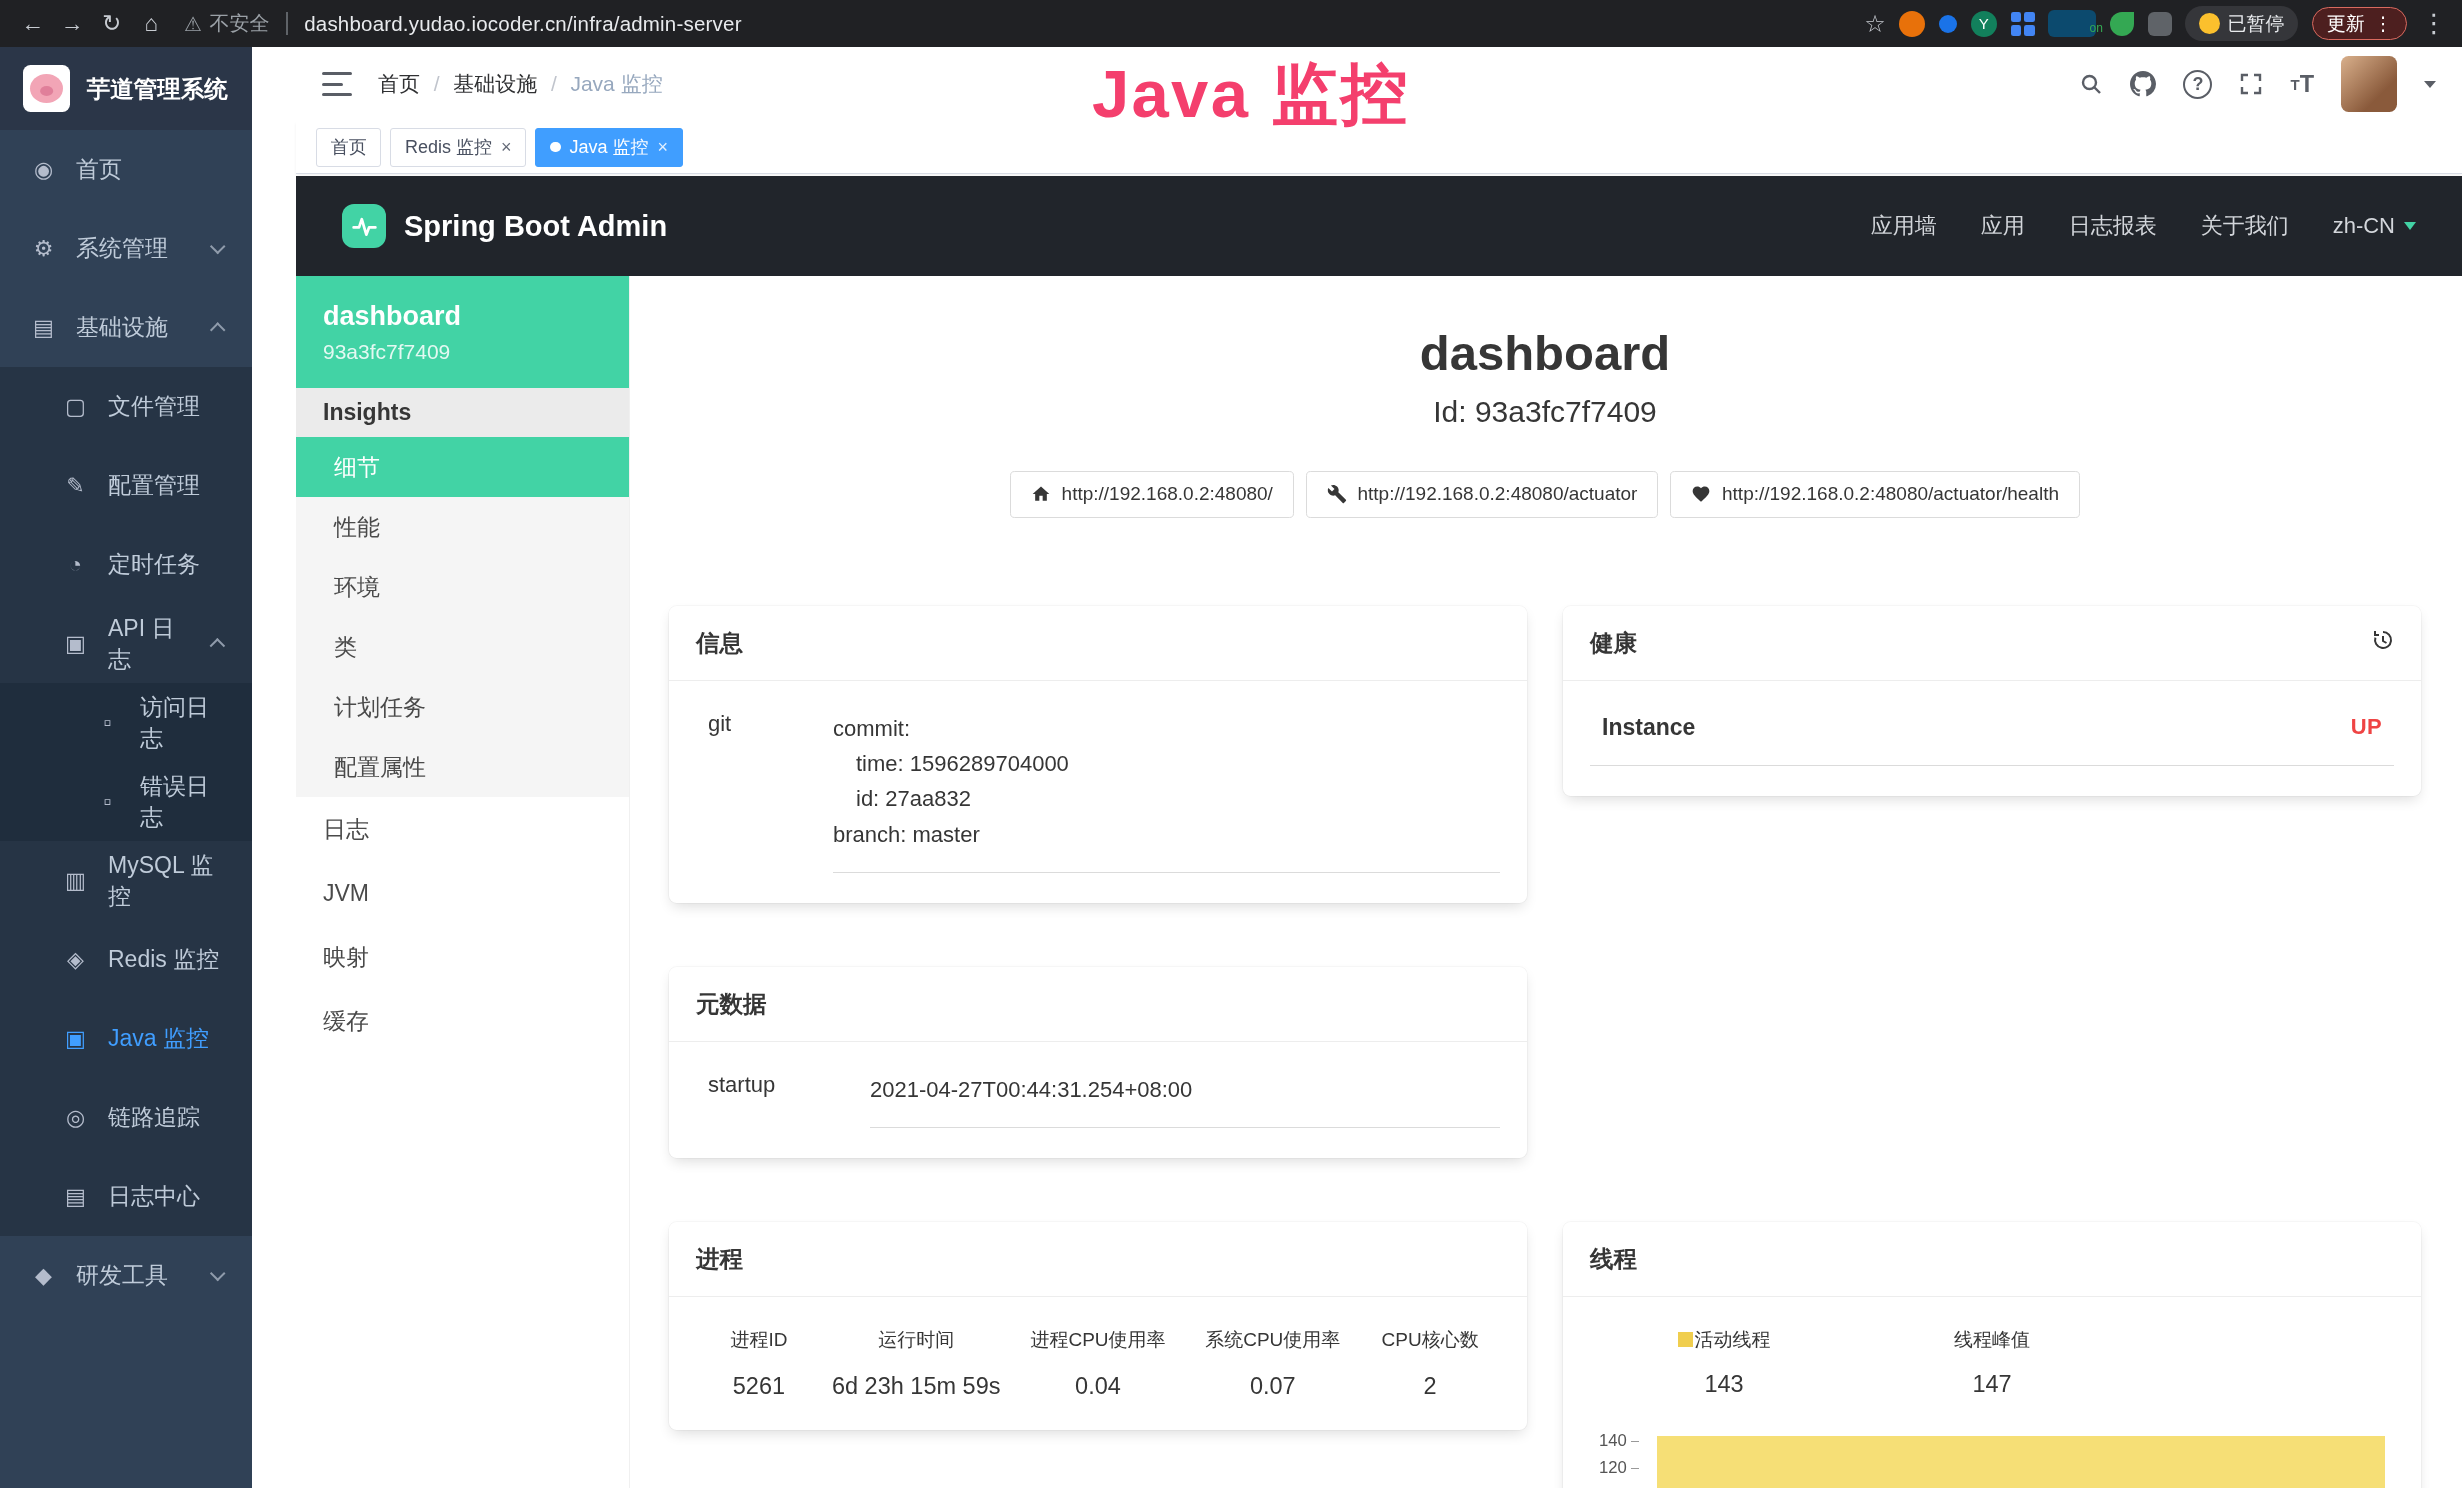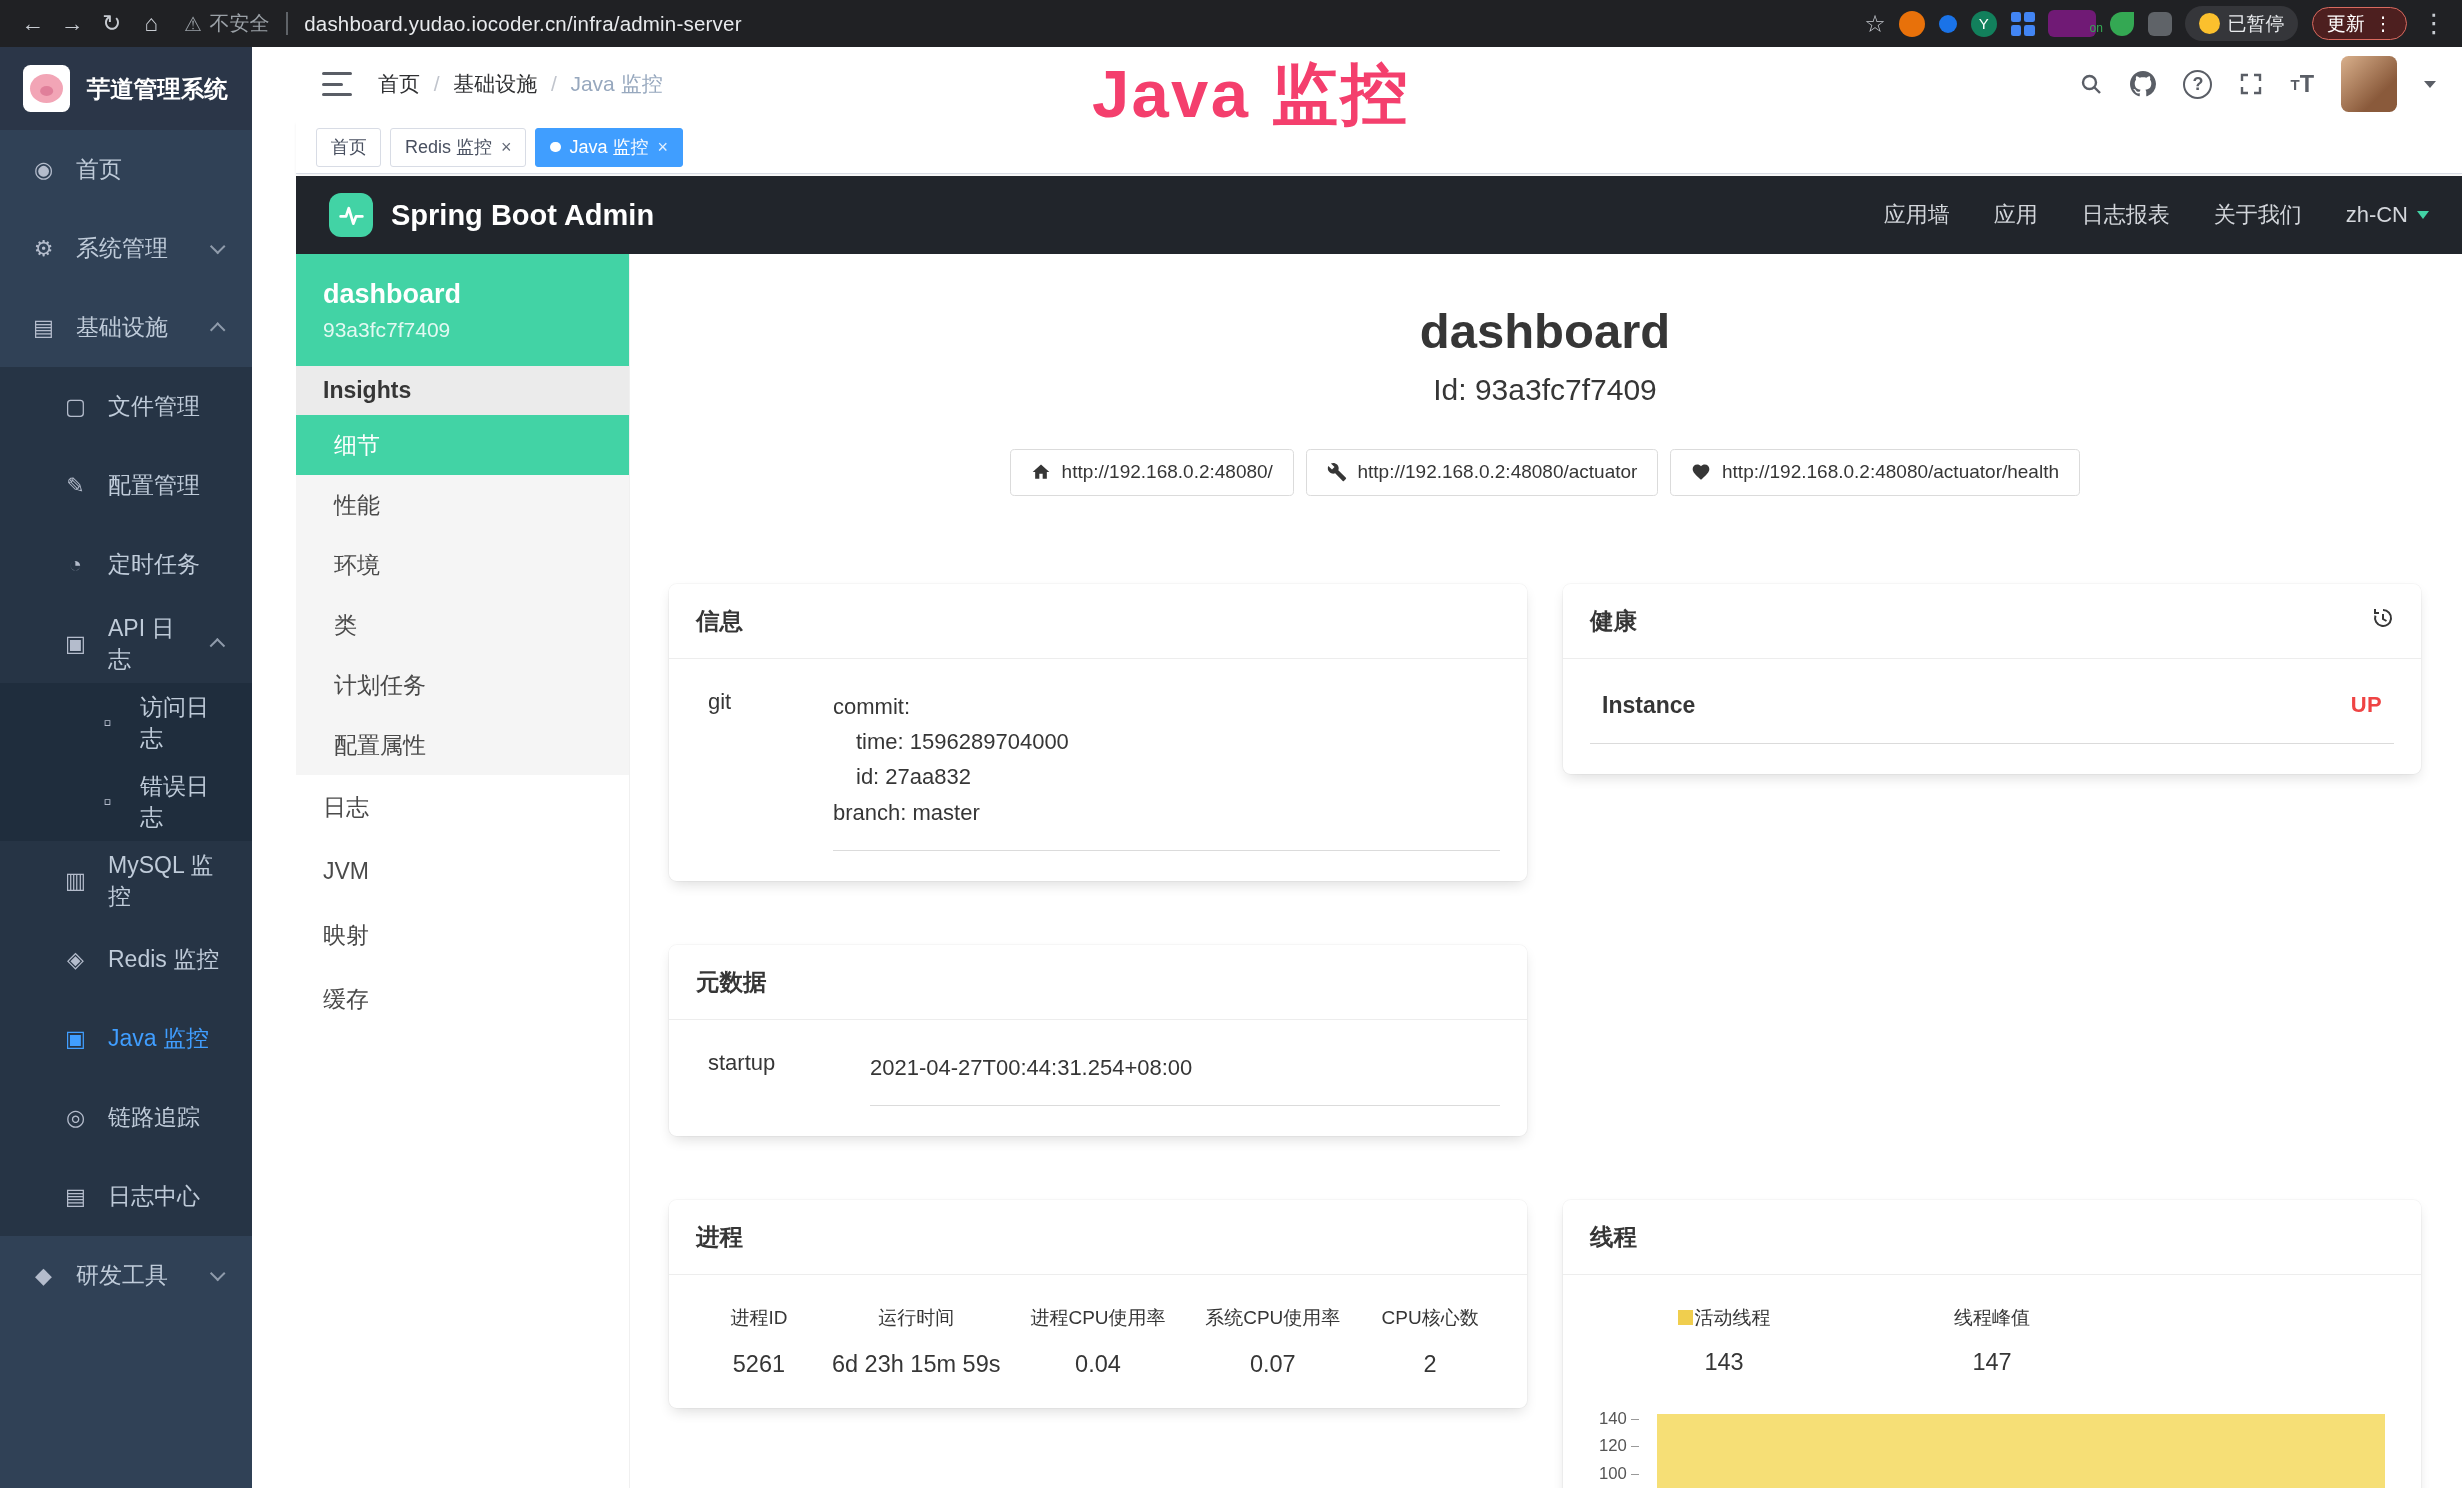--- a/index.html
+++ b/index.html
@@ -15,21 +15,21 @@
   .sec-chip { display:flex; align-items:center; gap:7.6px; color:#9aa0a6; font-size:20px; margin-left:10.6px; }
   .vdiv { width:1.5px; height:23px; background:#5f6368; margin:0 12px; }
   .url-text { font-size:20.5px; color:#e8eaed; letter-spacing:0.2px; }
   .bar-right { margin-left:auto; display:flex; align-items:center; gap:13.7px; }
   .ext { border-radius:50%; }
   .ext.orange { width:26px; height:26px; background:#e8710a; }
   .ext.drop { width:18px; height:18px; background:#1a73e8; }
   .ext.green-y { width:26px; height:26px; background:#12805c; color:#fff; font-size:15px; display:flex; align-items:center; justify-content:center; }
   .ext.grid { width:24px; height:24px; border-radius:4.6px; display:grid; grid-template-columns:1fr 1fr; gap:2.3px; }
   .ext.grid i { background:#4285f4; border-radius:2.3px; }
-  .ext.onbox { width:27px; height:27px; border-radius:6px; background:#701a75; color:#34a853; font-size:12px;
+  .ext.onbox { width:27px; height:27px; border-radius:6px; background:#0c4a6e; color:#34a853; font-size:12px;
     display:flex; align-items:flex-end; justify-content:center; padding-bottom:2.3px;padding-left:48px; }
   .ext.leaf { width:24px; height:24px; background:#34a853; border-radius:50% 0 50% 50%; }
   .ext.dark { width:24px; height:24px; background:#5f6368; border-radius:6px; }
   .paused-pill { height:35px; background:#35363a; border-radius:17.4px; display:flex; align-items:center; gap:7.6px;
     padding:0 13.7px; font-size:19px; color:#e8eaed; }
   .face { width:21px; height:21px; border-radius:50%; background:#fbc02d; }
   .update-pill { height:33px; background:#4d1f1f; border:1.5px solid #d96a5f; border-radius:16.7px;
     display:flex; align-items:center; gap:9px; padding:0 13.7px; font-size:19px; color:#fff; }
 
   
@@ -73,21 +73,21 @@
 
   .tagbar { height:53px; background:#fff; border-bottom:0.8px solid #d8dce5; box-shadow:0 1.5px 3px rgba(0,0,0,.06);
     display:flex; align-items:center; padding:0 20px; gap:9px; flex:0 0 auto; }
   .tag { height:39px; display:inline-flex; align-items:center; gap:9px; padding:0 13.7px; border:0.8px solid #d8dce5;
     border-radius:3px; background:#fff; color:#495060; font-size:18px; }
   .tag .dot { width:10.6px; height:10.6px; border-radius:50%; background:#fff; }
   .tag.active { border-color:#409eff; color:#fff; }
   .tag .x { font-size:18px; opacity:.85; }
 
   
-  .sba-header { height:78px; margin-top:2.3px; background:#21252b; display:flex; align-items:center; padding:0 33px;
+  .sba-header { height:100px; margin-top:2.3px; background:#21252b; display:flex; align-items:center; padding:0 46px;
     color:#d3d6db; flex:0 0 auto;justify-content:center; }
   .sba-logo { width:44px; height:44px; border-radius:12px; display:flex; align-items:center; justify-content:center; margin-right:18px; }
   .sba-brand { font-size:29px; font-weight:700; color:#fff; }
   .sba-nav { margin-left:auto; display:flex; align-items:center; gap:44px; font-size:22px; }
   .locale { display:flex; align-items:center; gap:9px; }
   .caret-green { width:0; height:0; border-left:6.8px solid transparent; border-right:6.8px solid transparent; border-top:8.3px solid #42d3a5; }
 
   .sba-body { flex:1; min-height:0; display:flex; }
   .sba-sidebar { width:334px; flex:0 0 auto; background:#fff; border-right:0.8px solid #f0f0f0; }
   .sba-app-header { height:112px; color:#fff; padding:15px 27px; display:flex; flex-direction:column; justify-content:center; gap:7.6px; }

